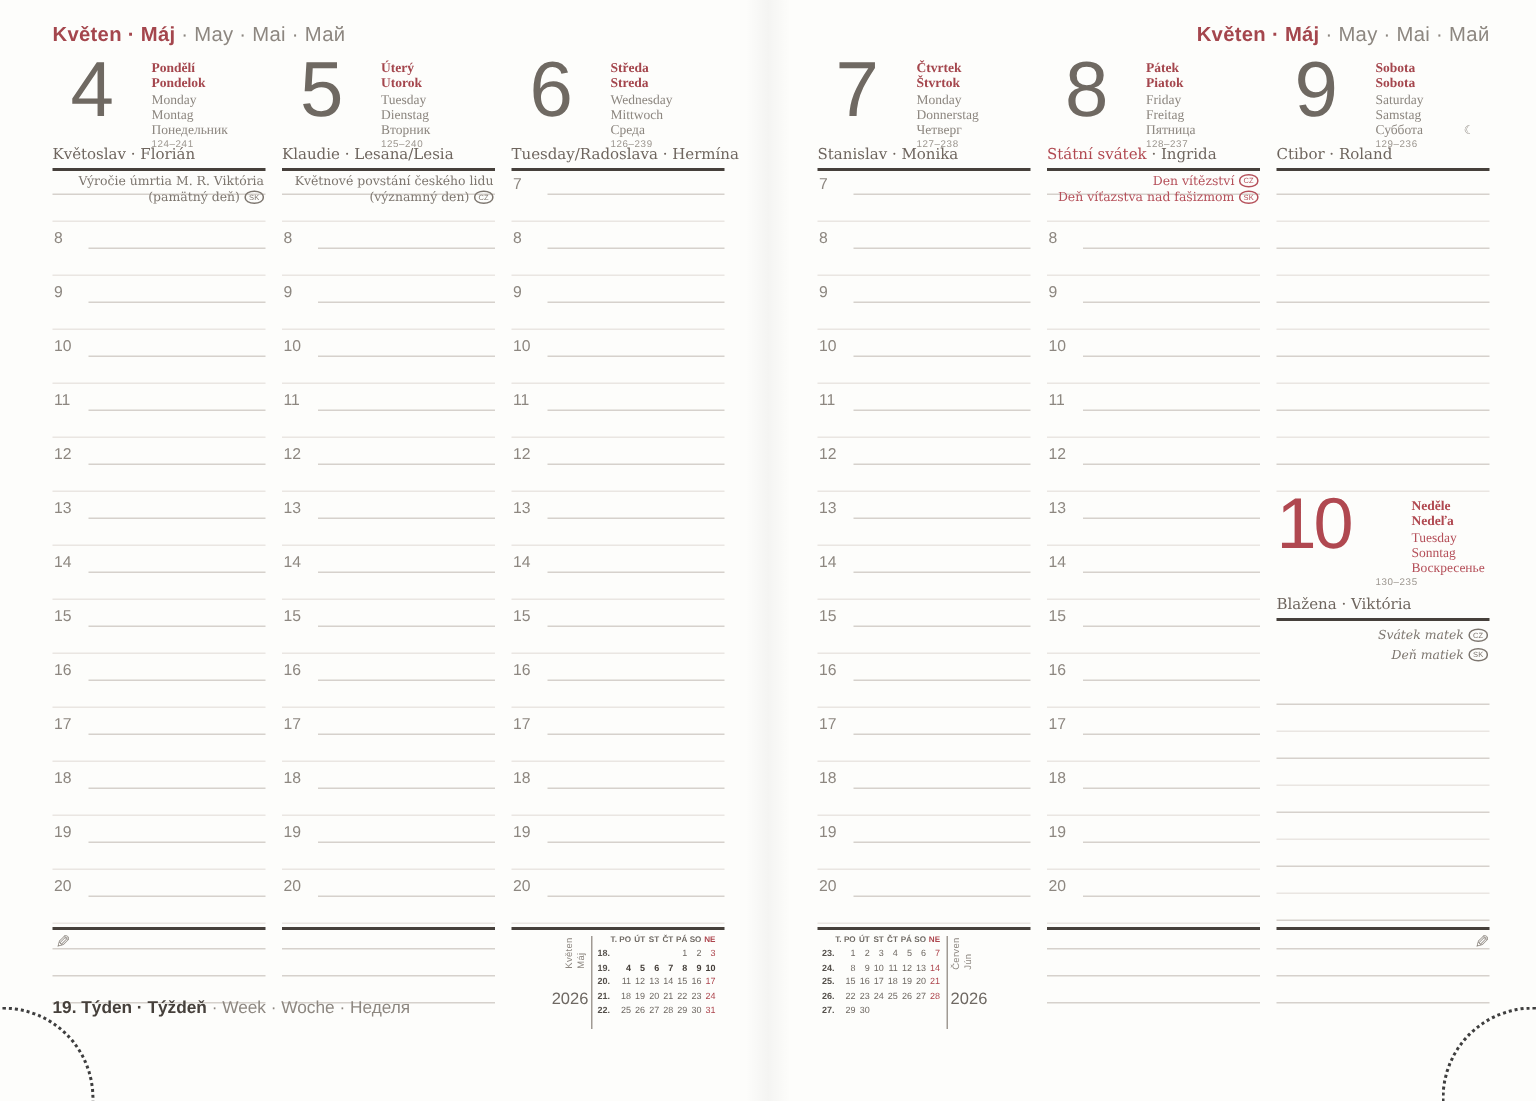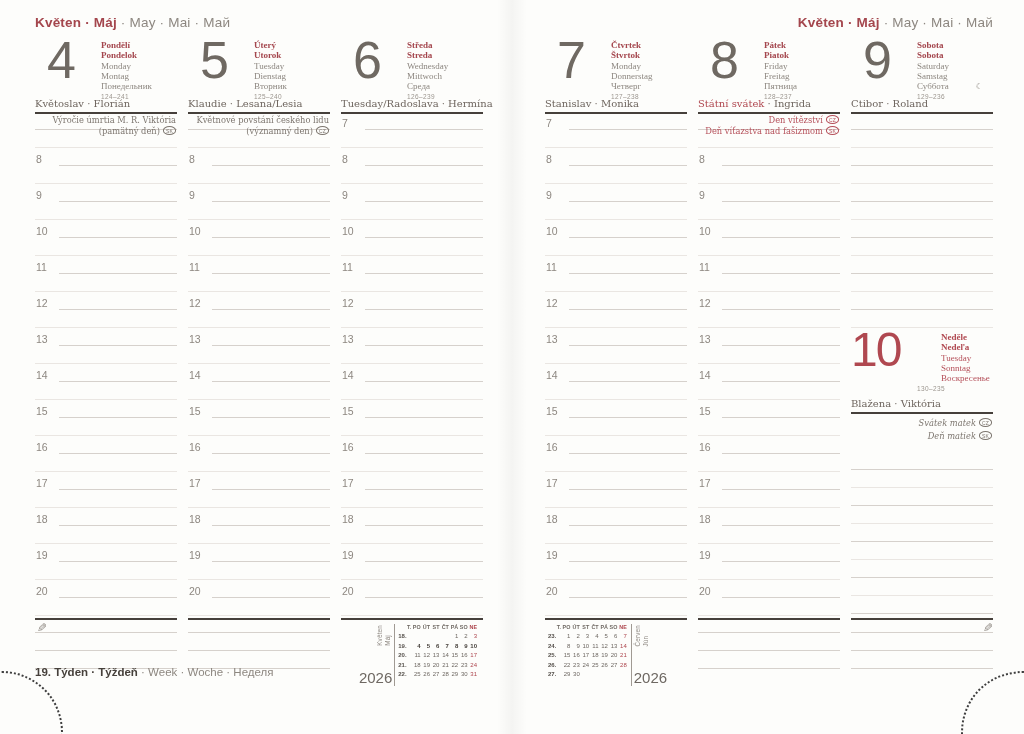--- a/index.html
+++ b/index.html
@@ -60,21 +60,21 @@
   .pencil.pr{right:0;transform:scaleX(-1);}
   
   .minical{position:absolute;top:4px;display:flex;}
   .minical.sideleft{right:2px;}
   .minical.sideright{left:0;}
   .mc-side{position:relative;width:21px;height:64px;}
   .mc-month{position:absolute;top:1px;writing-mode:vertical-rl;transform:rotate(180deg);
             font-size:6.3px;line-height:8px;color:#8d8780;letter-spacing:0.2px;}
   .sideleft .mc-month{right:2px;}
   .sideright .mc-month{left:2px;}
-  .mc-year{position:absolute;bottom:2px;font-size:15px;color:#6e6862;}
+  .mc-year{position:absolute;bottom:16px;font-size:11px;color:#6e6862;}
   .sideleft .mc-year{right:2px;}
   .sideright .mc-year{left:2px;}
   .mc-vline{width:1px;background:#a09a93;height:62px;}
   .mc-table{display:grid;grid-template-columns:14px repeat(7,9.4px);margin:0 3px;height:56px;}
   .mc-h{font-size:5.4px;line-height:7.5px;font-weight:bold;color:#6e6862;text-align:right;padding-right:1px;}
   .mc-w{font-size:6px;line-height:9px;font-weight:bold;color:#55504b;text-align:left;}
   .mc-d{font-size:6px;line-height:9px;color:#6e6862;text-align:right;padding-right:1px;}
   .mc-d.rd,.mc-h.rd{color:#ad454d;}
   .mc-d.bd{font-weight:bold;color:#46403b;}
   

